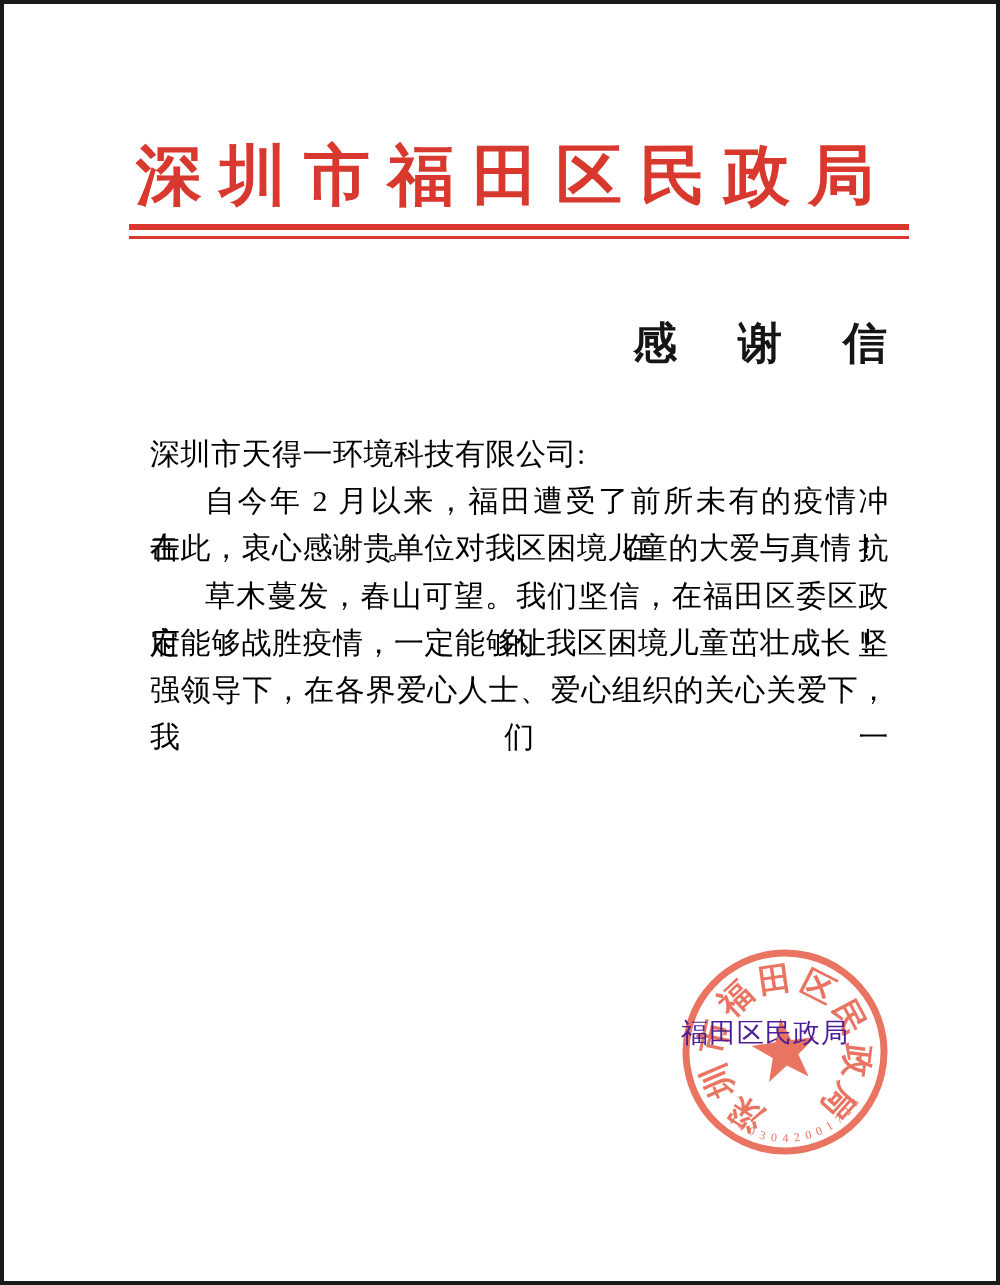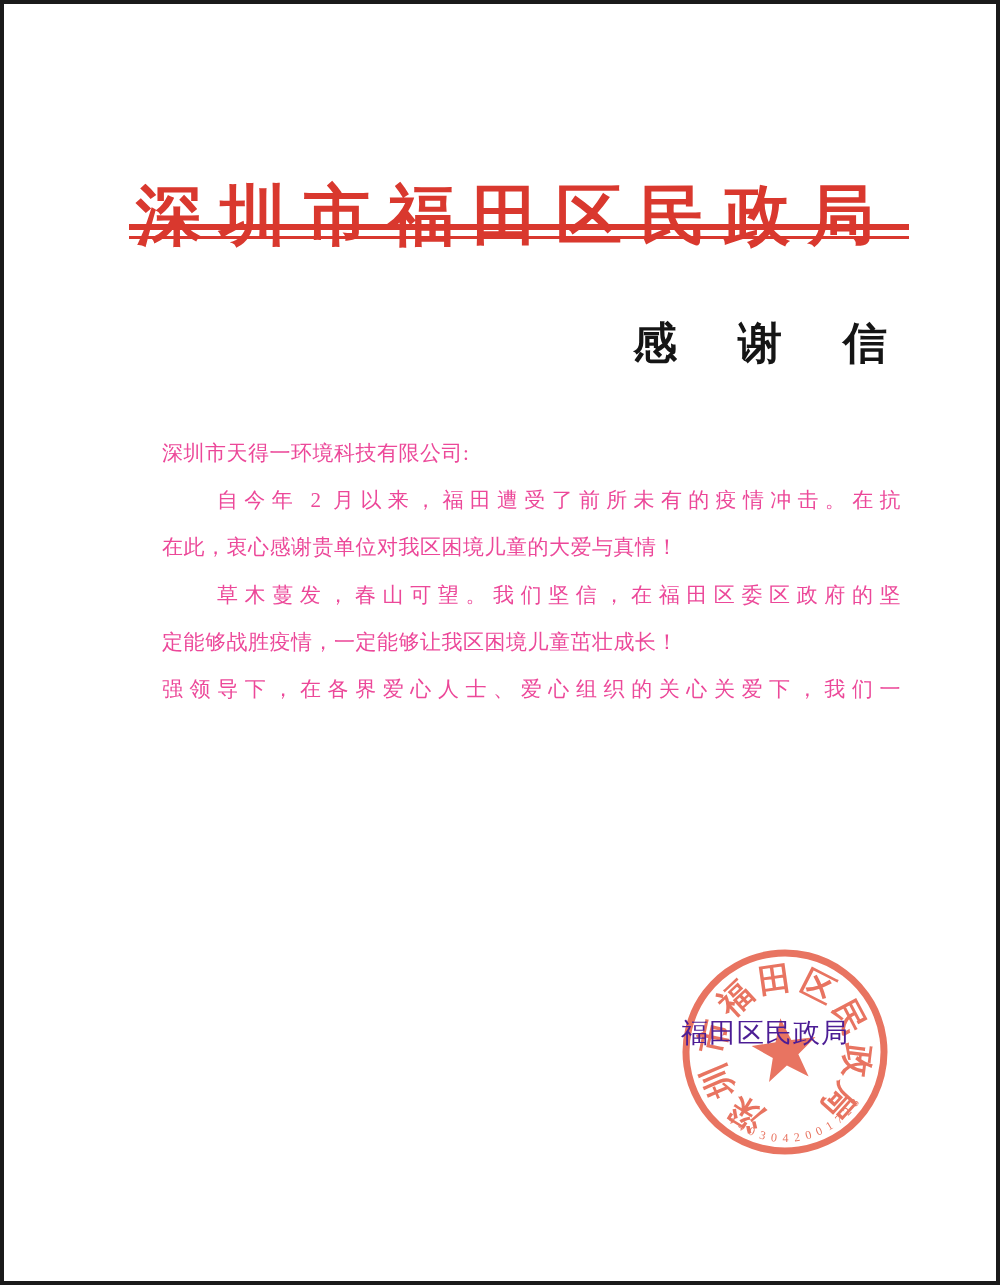--- a/index.html
+++ b/index.html
@@ -13,39 +13,38 @@
     font-family:"Liberation Serif","DejaVu Serif",serif;
     margin:0 auto;
   }
   .letterhead{
     position:absolute;top:134px;left:110px;width:800px;
     text-align:center;
     font-size:66px;font-weight:bold;
     letter-spacing:18px;line-height:76px;
     color:#d9382e;
     white-space:nowrap;
-    margin-top:40px;
   }
   .rule{
     position:absolute;top:220px;left:125px;width:780px;
     height:6px;
     border-top:6px solid #d9382e;
     border-bottom:3px solid #d9382e;
     box-sizing:content-box;
   }
   .title{
     position:absolute;top:312px;left:146px;width:739px;
     text-align:right;
     font-size:44px;font-weight:bold;
     word-spacing:46px;letter-spacing:2px;
     color:#151515;line-height:56px;
   }
   .body-text{
-    position:absolute;top:426px;left:158px;width:739px;
-    font-size:21px;color:#ec4899;
+    position:absolute;top:426px;left:146px;width:739px;
+    font-size:30px;color:#000000;
   }
   .line{
     line-height:47.2px;height:47.2px;
     letter-spacing:0.5px;
   }
   .line.indent{text-indent:55px;}
   .line.fill{text-align:justify;text-align-last:justify;}
   .sig,.sig-date{
     position:absolute;left:146px;width:739px;
     text-align:right;box-sizing:border-box;

